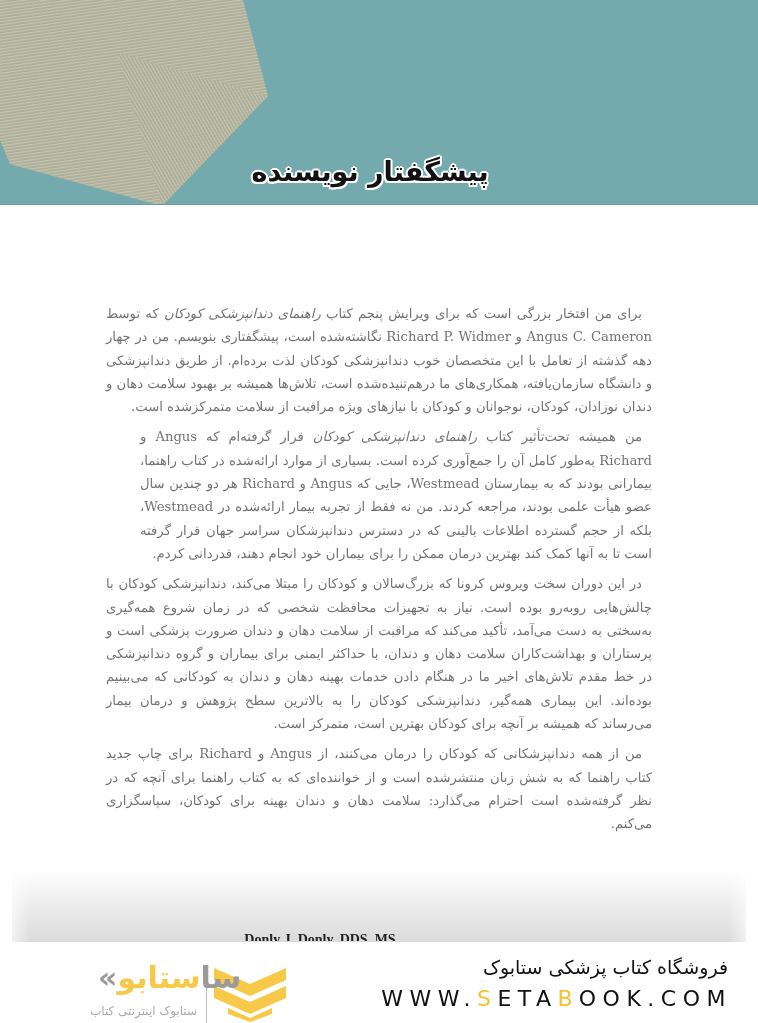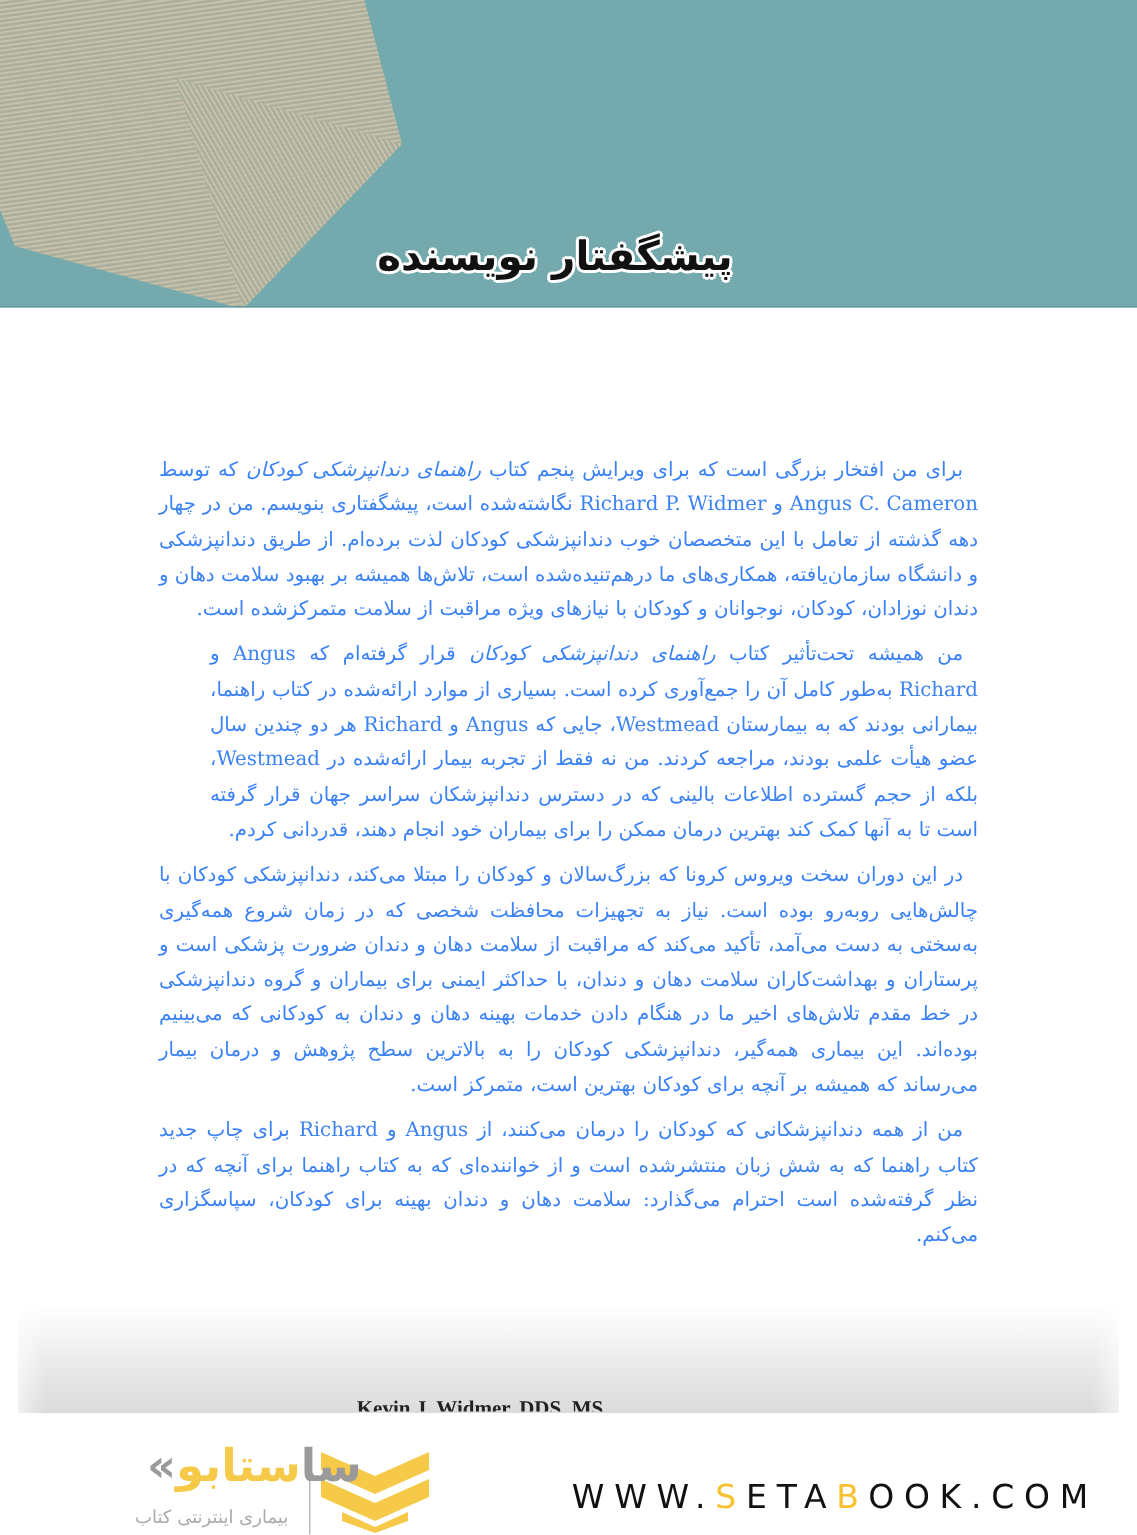--- a/index.html
+++ b/index.html
@@ -24,21 +24,21 @@
     direction: rtl;
     font-family: "DejaVu Sans", sans-serif;
     font-weight: bold; font-size: 27px; color: #111;
     text-shadow: -1.5px -1.5px 0 #fff, 1.5px -1.5px 0 #fff, -1.5px 1.5px 0 #fff, 1.5px 1.5px 0 #fff, 0 2px 0 #fff, 2px 0 0 #fff, 0 -2px 0 #fff, -2px 0 0 #fff;
     letter-spacing: -0.5px;
   }
   .content {
     position: absolute; left: 106px; top: 302px; width: 546px;
     direction: rtl; text-align: justify; text-align-last: right;
     font-family: "DejaVu Serif", serif;
-    font-size: 13.2px; line-height: 23.3px; color: #3b82f6;
+    font-size: 13.2px; line-height: 23.3px; color: #737373;
   }
   .content p { margin: 0 0 7px 0; text-indent: 10px; }
   .content p:nth-child(2) { margin-bottom: 7px; margin-left: 34px; }
   .content em { font-style: italic; }
   .signoff {
     position: absolute; left: 0; top: 900px; width: 640px; text-align: center;
     direction: rtl; font-family: "DejaVu Serif", serif; font-size: 13px; color: #222; margin-top: 45px;
   }
   .signature {
     position: absolute; left: 0; top: 929px; width: 640px; text-align: center;
@@ -107,29 +107,30 @@
   <p><span>برای من افتخار بزرگی است که برای ویرایش پنجم کتاب </span><em>راهنمای دندانپزشکی کودکان</em><span> که توسط Angus C. Cameron و Richard P. Widmer نگاشته‌شده است، پیشگفتاری بنویسم. من در چهار دهه گذشته از تعامل با این متخصصان خوب دندانپزشکی کودکان لذت برده‌ام. از طریق دندانپزشکی و دانشگاه سازمان‌یافته، همکاری‌های ما درهم‌تنیده‌شده است، تلاش‌ها همیشه بر بهبود سلامت دهان و دندان نوزادان، کودکان، نوجوانان و کودکان با نیازهای ویژه مراقبت از سلامت متمرکزشده است.</span></p>
   <p><span>من همیشه تحت‌تأثیر کتاب </span><em>راهنمای دندانپزشکی کودکان</em><span> قرار گرفته‌ام که Angus و Richard به‌طور کامل آن را جمع‌آوری کرده است. بسیاری از موارد ارائه‌شده در کتاب راهنما، بیمارانی بودند که به بیمارستان Westmead، جایی که Angus و Richard هر دو چندین سال عضو هیأت علمی بودند، مراجعه کردند. من نه فقط از تجربه بیمار ارائه‌شده در Westmead، بلکه از حجم گسترده اطلاعات بالینی که در دسترس دندانپزشکان سراسر جهان قرار گرفته است تا به آنها کمک کند بهترین درمان ممکن را برای بیماران خود انجام دهند، قدردانی کردم.</span></p>
   <p><span>در این دوران سخت ویروس کرونا که بزرگ‌سالان و کودکان را مبتلا می‌کند، دندانپزشکی کودکان با چالش‌هایی روبه‌رو بوده است. نیاز به تجهیزات محافظت شخصی که در زمان شروع همه‌گیری به‌سختی به دست می‌آمد، تأکید می‌کند که مراقبت از سلامت دهان و دندان ضرورت پزشکی است و پرستاران و بهداشت‌کاران سلامت دهان و دندان، با حداکثر ایمنی برای بیماران و گروه دندانپزشکی در خط مقدم تلاش‌های اخیر ما در هنگام دادن خدمات بهینه دهان و دندان به کودکانی که می‌بینیم بوده‌اند. این بیماری همه‌گیر، دندانپزشکی کودکان را به بالاترین سطح پژوهش و درمان بیمار می‌رساند که همیشه بر آنچه برای کودکان بهترین است، متمرکز است.</span></p>
   <p><span>من از همه دندانپزشکانی که کودکان را درمان می‌کنند، از Angus و Richard برای چاپ جدید کتاب راهنما که به شش زبان منتشرشده است و از خواننده‌ای که به کتاب راهنما برای آنچه که در نظر گرفته‌شده است احترام می‌گذارد: سلامت دهان و دندان بهینه برای کودکان، سپاسگزاری می‌کنم.</span></p>
 </div>
 
 <div class="fade"></div>
 <div class="fade-sides"></div>
 
 <div class="signoff">با احترام</div>
-<div class="signature">Kevin J. Widmer, DDS, MS</div>
+<div class="signature">Donly J. Donly, DDS, MS</div>
 
 <div class="footer">
   <div class="logo">
     <svg style="position:absolute;left:176px;top:14px;" width="72" height="54" viewBox="0 0 72 54" xmlns="http://www.w3.org/2000/svg">
       <polygon points="0,0 36,16 72,0 72,12 36,28 0,12" fill="#f7c948"></polygon>
       <polygon points="0,18 36,34 72,18 72,30 36,46 0,30" fill="#f7c948"></polygon>
       <polygon points="14,40 36,50 58,40 58,46 36,54 14,46" fill="#f7c948"></polygon>
     </svg>
     <div class="logo-divider" style="left:168px;"></div>
     <div class="logo-mark">
       <span class="g">«سا</span><span class="y">ستابو</span>
     </div>
-    <div class="logo-sub">بیماری اینترنتی کتاب</div>
+    <div class="logo-sub">ستابوک اینترنتی کتاب</div>
   </div>
+  <div class="store-name">فروشگاه کتاب پزشکی ستابوک</div>
   <div class="store-url"><span>WWW.</span><span class="hl">S</span><span>ETA</span><span class="hl">B</span><span>OOK.COM</span></div>
 </div>
 
 </body></html>

